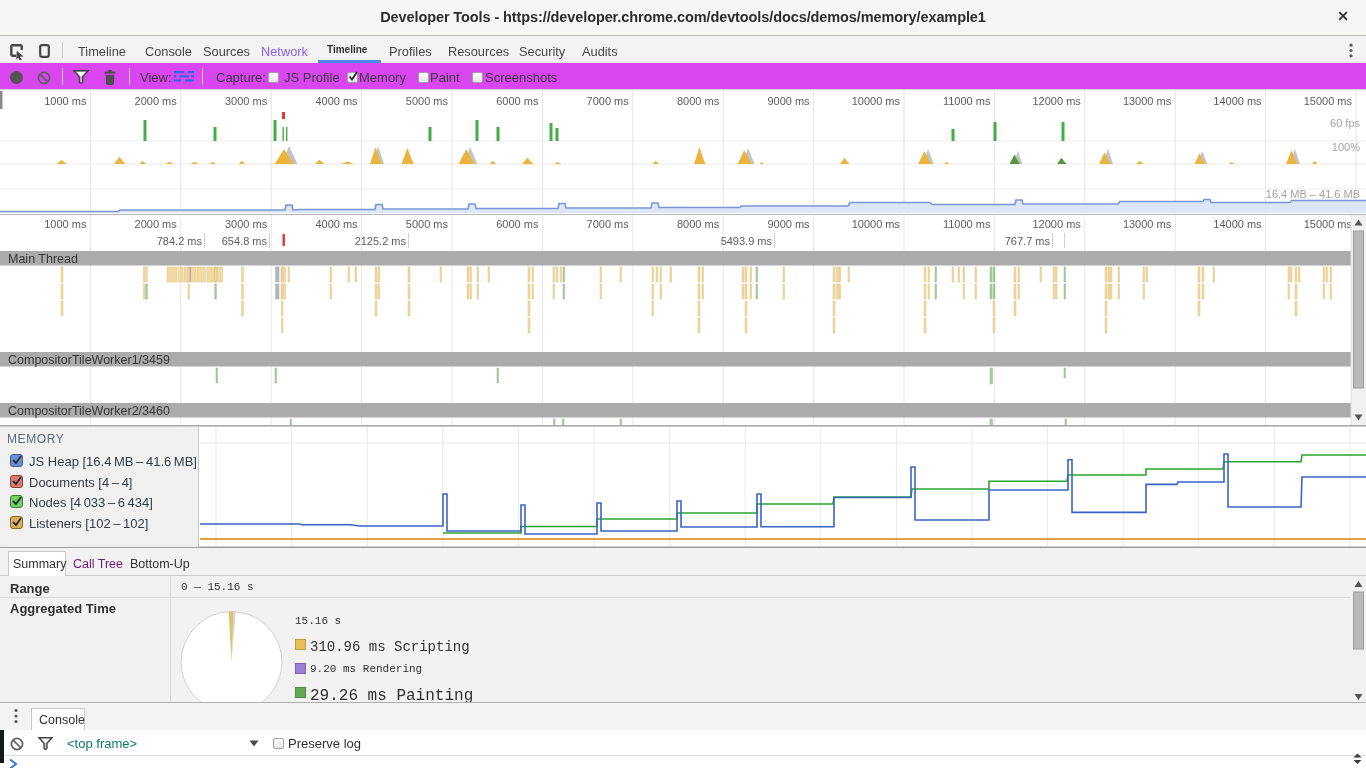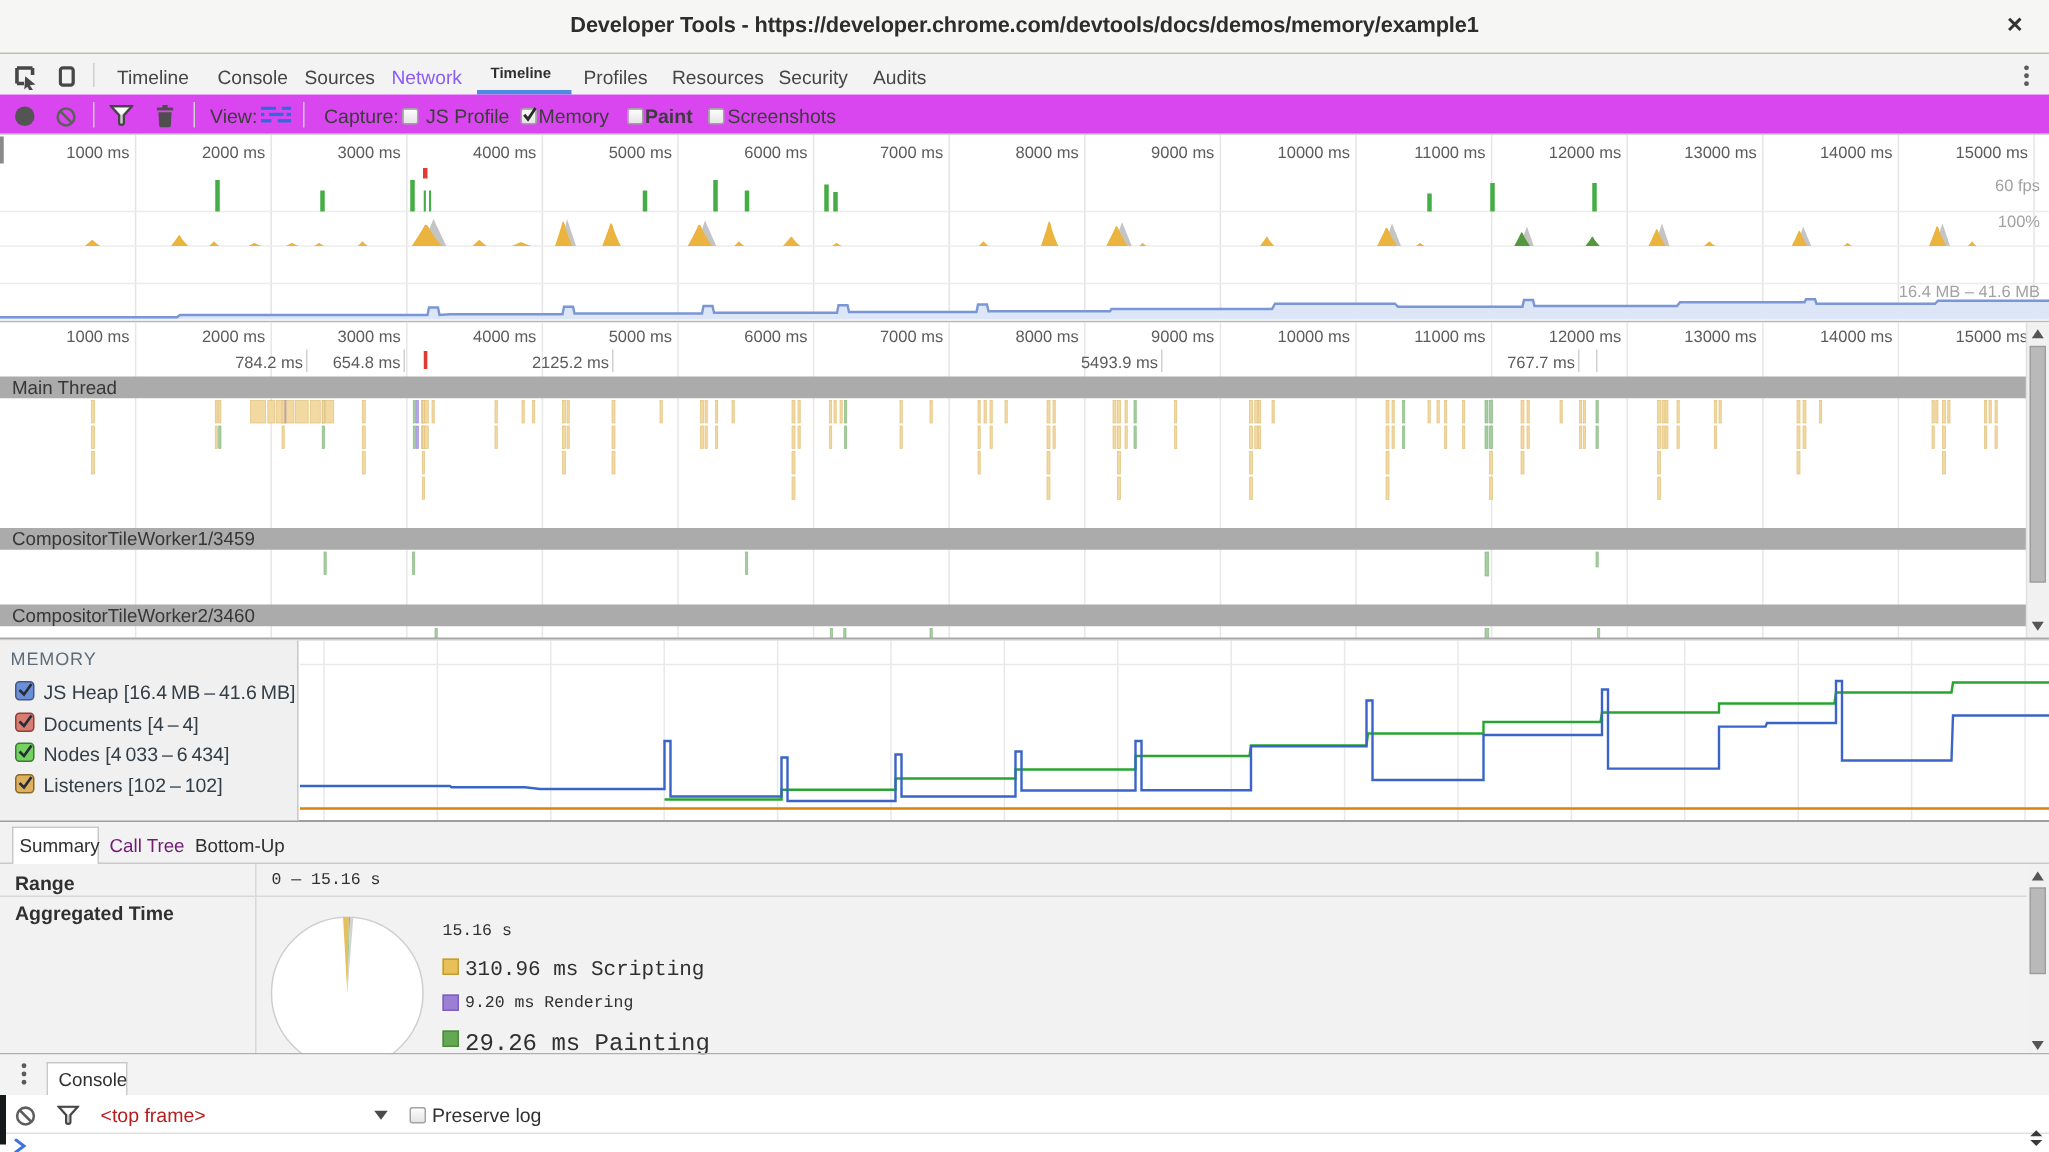--- a/index.html
+++ b/index.html
@@ -77,21 +77,21 @@
   <div class="abs sep" style="left:202px;top:5px;height:17px;"></div>
   <span class="abs t13" style="left:216px;top:7px;">Capture:</span>
   <div class="abs" style="left:268px;top:8.5px;width:11px;height:11px;background:linear-gradient(#fdfdfd,#e4e4e4);border:1px solid #a2a2a2;border-radius:2px;"></div>
       <span class="abs t13" style="left:284px;top:7px;">JS Profile</span>
   <div class="abs" style="left:347px;top:8.5px;width:11px;height:11px;background:linear-gradient(#fdfdfd,#e4e4e4);border:1px solid #a2a2a2;border-radius:2px;"></div>
       <svg class="abs" style="left:347px;top:7px;" width="12" height="12" viewBox="0 0 12 12">
         <path d="M2.5 6.5 L5 9.5 L10 2" fill="none" stroke="#2b2b2b" stroke-width="1.9"></path>
       </svg>
       <span class="abs t13" style="left:359px;top:7px;">Memory</span>
   <div class="abs" style="left:418px;top:8.5px;width:11px;height:11px;background:linear-gradient(#fdfdfd,#e4e4e4);border:1px solid #a2a2a2;border-radius:2px;"></div>
-      <span class="abs t13" style="left:430px;top:7px;font-weight:bold;">Paint</span>
+      <span class="abs t13" style="left:430px;top:7px;">Paint</span>
   <div class="abs" style="left:472px;top:8.5px;width:11px;height:11px;background:linear-gradient(#fdfdfd,#e4e4e4);border:1px solid #a2a2a2;border-radius:2px;"></div>
       <span class="abs t13" style="left:485px;top:7px;">Screenshots</span>
 </div>
 <svg class="abs" style="left:0;top:90px;" width="1366" height="125">
       <rect x="0" y="0" width="1366" height="125" fill="#ffffff"></rect>
       <line x1="90.4" y1="0" x2="90.4" y2="123" stroke="#e4e4e4" stroke-width="1"></line>
       <line x1="180.8" y1="0" x2="180.8" y2="123" stroke="#e4e4e4" stroke-width="1"></line>
       <line x1="271.2" y1="0" x2="271.2" y2="123" stroke="#e4e4e4" stroke-width="1"></line>
       <line x1="361.6" y1="0" x2="361.6" y2="123" stroke="#e4e4e4" stroke-width="1"></line>
       <line x1="452.0" y1="0" x2="452.0" y2="123" stroke="#e4e4e4" stroke-width="1"></line>
@@ -515,21 +515,21 @@
 <span class="abs" style="left:39px;top:713px;font-size:12.5px;color:#303030;">Console</span>
 <div class="abs" style="left:0;top:730px;width:1366px;height:26px;background:#ffffff;border-bottom:1px solid #e0e0e0;"></div>
 <svg class="abs" style="left:10px;top:737px;" width="14" height="14" viewBox="0 0 14 14">
   <circle cx="7" cy="7" r="5.6" fill="none" stroke="#5e5e5e" stroke-width="1.7"></circle>
   <line x1="3" y1="3" x2="11" y2="11" stroke="#5e5e5e" stroke-width="1.7"></line>
 </svg>
 <svg class="abs" style="left:38px;top:737px;" width="15" height="13" viewBox="0 0 16 14">
   <path d="M1 0.8 L15 0.8 L9.6 6.8 L9.6 11.6 Q9.6 13.2 8 13.2 Q6.4 13.2 6.4 11.6 L6.4 6.8 Z" fill="#c9c9c9" stroke="#454545" stroke-width="1.5"></path>
       <path d="M3.5 2 L12.5 2 L8 6.8 Z" fill="#ffffff"></path>
 </svg>
-<span class="abs" style="left:67px;top:736px;font-size:13px;color:#b91c1c;">&lt;top frame&gt;</span>
+<span class="abs" style="left:67px;top:736px;font-size:13px;color:#0f766e;">&lt;top frame&gt;</span>
 <svg class="abs" style="left:249px;top:740px;" width="10" height="7" viewBox="0 0 10 7">
   <path d="M0.5 0.5 L9.5 0.5 L5 6.5 Z" fill="#4a4a4a"></path>
 </svg>
 <div class="abs" style="left:273px;top:738px;width:11px;height:11px;background:linear-gradient(#fdfdfd,#e4e4e4);border:1px solid #a2a2a2;border-radius:2px;"></div>
 <span class="abs" style="left:288px;top:736px;font-size:13px;color:#303030;">Preserve log</span>
 <svg class="abs" style="left:8px;top:759px;" width="10" height="9" viewBox="0 0 10 9">
   <path d="M2 0.5 L8 5 L2 9.5" fill="none" stroke="#3c76dd" stroke-width="2"></path>
 </svg>
 <div class="abs" style="left:0;top:730px;width:4px;height:33px;background:#15191a;"></div>
 <svg class="abs" style="left:1352px;top:753px;" width="11" height="12" viewBox="0 0 11 12">

